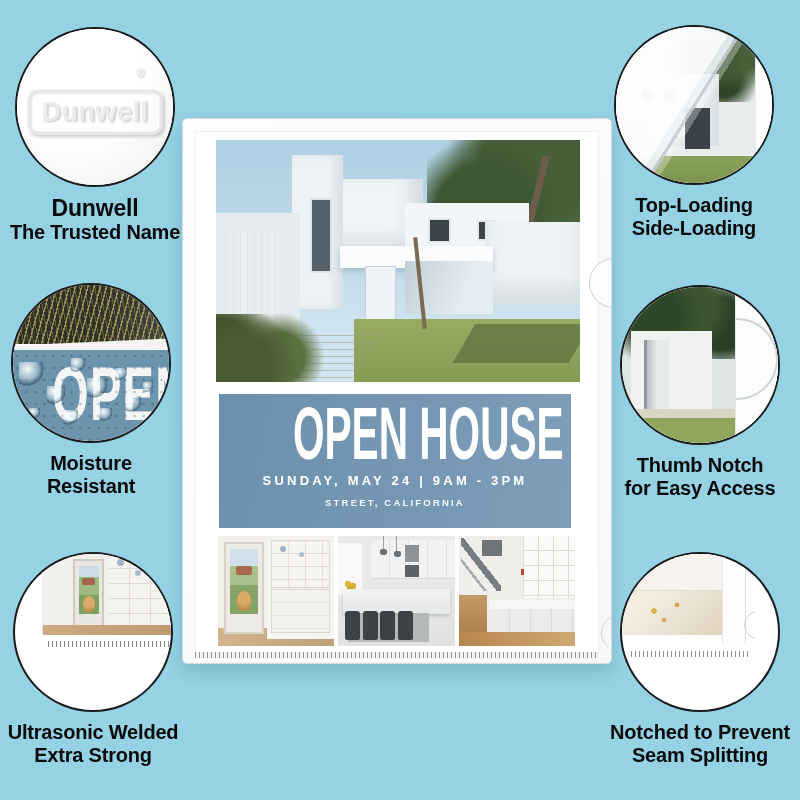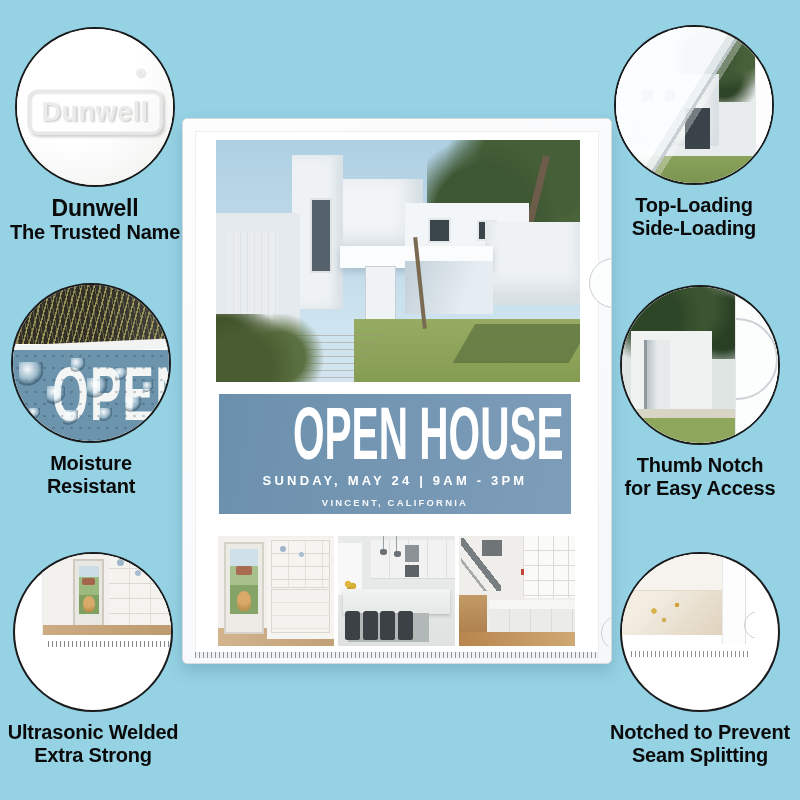--- a/index.html
+++ b/index.html
@@ -169,21 +169,21 @@
                   transform:skewX(-30deg);opacity:.75;}
   .h-path{position:absolute;left:16%;bottom:0;width:26%;height:22%;transform:skewX(-35deg);
     background:linear-gradient(180deg,#d9d3c1,#cfc7b2);
     background-image:repeating-linear-gradient(180deg,rgba(0,0,0,0) 0 6px,rgba(160,150,125,.5) 6px 7px);}
   .h-shrub{position:absolute;left:-4%;bottom:-8%;width:36%;height:36%;
     background:radial-gradient(circle at 30% 60%,#4a5c31 0 30%,rgba(0,0,0,0) 55%),
                radial-gradient(circle at 60% 50%,#5a7040 0 28%,rgba(0,0,0,0) 50%),
                radial-gradient(circle at 15% 40%,#3f5129 0 25%,rgba(0,0,0,0) 48%);}
   .h-sapling{position:absolute;left:55.5%;top:40%;width:1%;height:38%;background:#7a6a52;transform:rotate(-6deg);}
 
-  .blue-block{position:absolute;left:23px;top:262px;width:352px;height:120px;color:#fff;text-align:center;
+  .blue-block{position:absolute;left:23px;top:262px;width:352px;height:134px;color:#fff;text-align:center;
               background:linear-gradient(100deg,#6b90ad,#7e9db9);}
   .oh-title{margin-top:12px;font-size:70px;line-height:56px;font-weight:bold;white-space:nowrap;
             transform:scale(.58,1.05);transform-origin:center;}
   .oh-sub{margin-top:11px;font-size:13px;font-weight:bold;letter-spacing:3.2px;white-space:nowrap;}
   .oh-addr{margin-top:8px;font-size:9.5px;font-weight:bold;letter-spacing:2.2px;line-height:13px;
            color:rgba(255,255,255,.93);}
 
   .photos-row{position:absolute;left:22px;top:404px;width:357px;height:110px;display:flex;gap:4px;}
   .p{flex:1;position:relative;overflow:hidden;}
   .p1{background:#f2f0ec;}
@@ -263,21 +263,21 @@
       <div class="h-grass-shadow"></div>
       <div class="h-path"></div>
       <div class="h-shrub"></div>
       <div class="h-sapling"></div>
     </div>
 
     <div class="blue-block">
       <div class="oh-title">OPEN HOUSE</div>
       <div class="oh-sub">SUNDAY, MAY 24 | 9AM - 3PM</div>
       <div class="oh-addr">
-        <div>VINCENT, CALIFORNIA</div>
+        <div>STREET, CALIFORNIA</div>
       </div>
     </div>
 
     <div class="photos-row">
       <div class="p p1">
         <div class="p1-floor"></div>
         <div class="p1-door">
           <div class="p1-glass">
             <div class="p1-roof"></div>
             <div class="p1-dog"></div>

